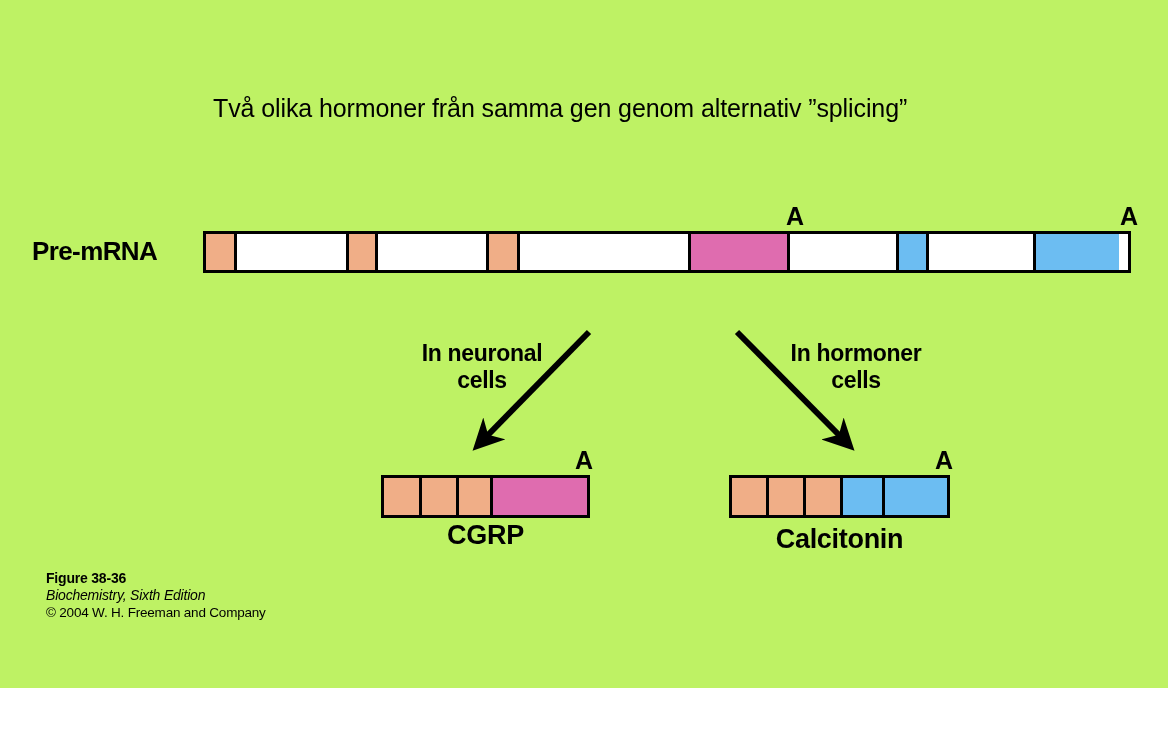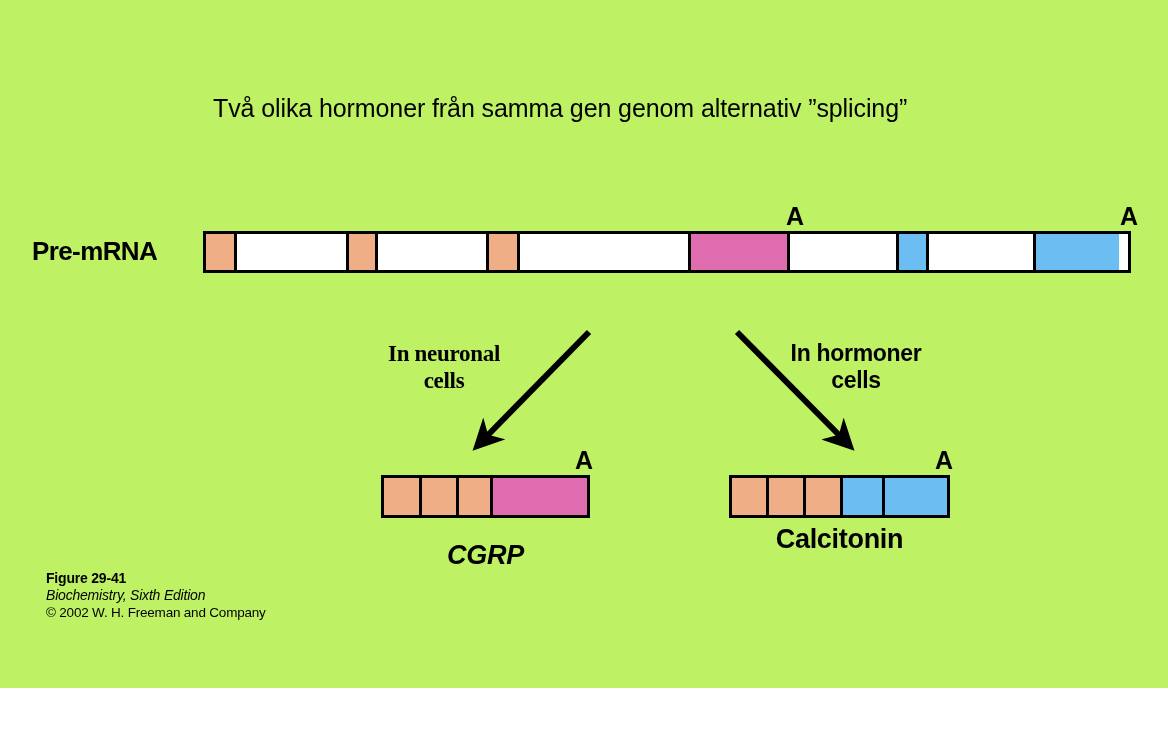--- a/index.html
+++ b/index.html
@@ -157,48 +157,48 @@
   <svg class="arrows-layer" viewBox="0 0 1168 740" width="1168" height="740">
     <defs>
       <marker id="arrowhead" markerWidth="5.2" markerHeight="5.2" refX="2.0" refY="2.6" orient="auto" markerUnits="strokeWidth">
         <path d="M0,0 L5.2,2.6 L0,5.2 L1.5,2.6 z" fill="#000000"></path>
       </marker>
     </defs>
     <line id="arrow-neuronal" stroke="#000000" stroke-width="6" marker-end="url(#arrowhead)" x1="589" y1="332" x2="486" y2="437"></line>
     <line id="arrow-thyroid" stroke="#000000" stroke-width="6" marker-end="url(#arrowhead)" x1="737" y1="332" x2="841" y2="437"></line>
   </svg>
 
-  <div class="arrow-label" style="left:360px; top:340px; width:168px;font-family:Liberation Serif, serif;">
+  <div class="arrow-label" style="left:398px; top:340px; width:168px;">
     <div>In neuronal</div>
     <div>cells</div>
   </div>
 
   <div class="arrow-label" style="left:780px; top:340px; width:152px;">
     <div>In hormoner</div>
     <div>cells</div>
   </div>
 
   <div class="bar" id="cgrp-bar" style="left:381px; top:475px; width:209px; height:43px;">
       <div class="seg" style="width: 39px; background: rgb(240, 174, 135);"></div>
       <div class="seg" style="width: 38px; background: rgb(240, 174, 135);"></div>
       <div class="seg" style="width: 35px; background: rgb(240, 174, 135);"></div>
       <div class="seg last" style="width: 97px; background: rgb(223, 108, 175);"></div>
     </div>
   <div class="a-marker" id="cgrp-a" style="top: 448px; left: 575px;">A</div>
-  <div class="product-name" style="left:381px; top:540px; width:209px;font-style:italic;">CGRP</div>
+  <div class="product-name" style="left:381px; top:520px; width:209px;">CGRP</div>
 
   <div class="bar" id="calcitonin-bar" style="left:729px; top:475px; width:221px; height:43px;">
       <div class="seg" style="width: 38px; background: rgb(240, 174, 135);"></div>
       <div class="seg" style="width: 38px; background: rgb(240, 174, 135);"></div>
       <div class="seg" style="width: 38px; background: rgb(240, 174, 135);"></div>
       <div class="seg" style="width: 43px; background: rgb(108, 189, 242);"></div>
       <div class="seg last" style="width: 64px; background: rgb(108, 189, 242);"></div>
     </div>
   <div class="a-marker" id="calcitonin-a" style="top: 448px; left: 935px;">A</div>
   <div class="product-name" style="left:729px; top:524px; width:221px;">Calcitonin</div>
 
   <div class="caption">
-    <div class="line1">Figure 29-41</div>
+    <div class="line1">Figure 38-36</div>
     <div class="line2">Biochemistry, Sixth Edition</div>
-    <div class="line3">© 2002 W. H. Freeman and Company</div>
+    <div class="line3">© 2004 W. H. Freeman and Company</div>
   </div>
 
 </div>
 
 </body></html>

